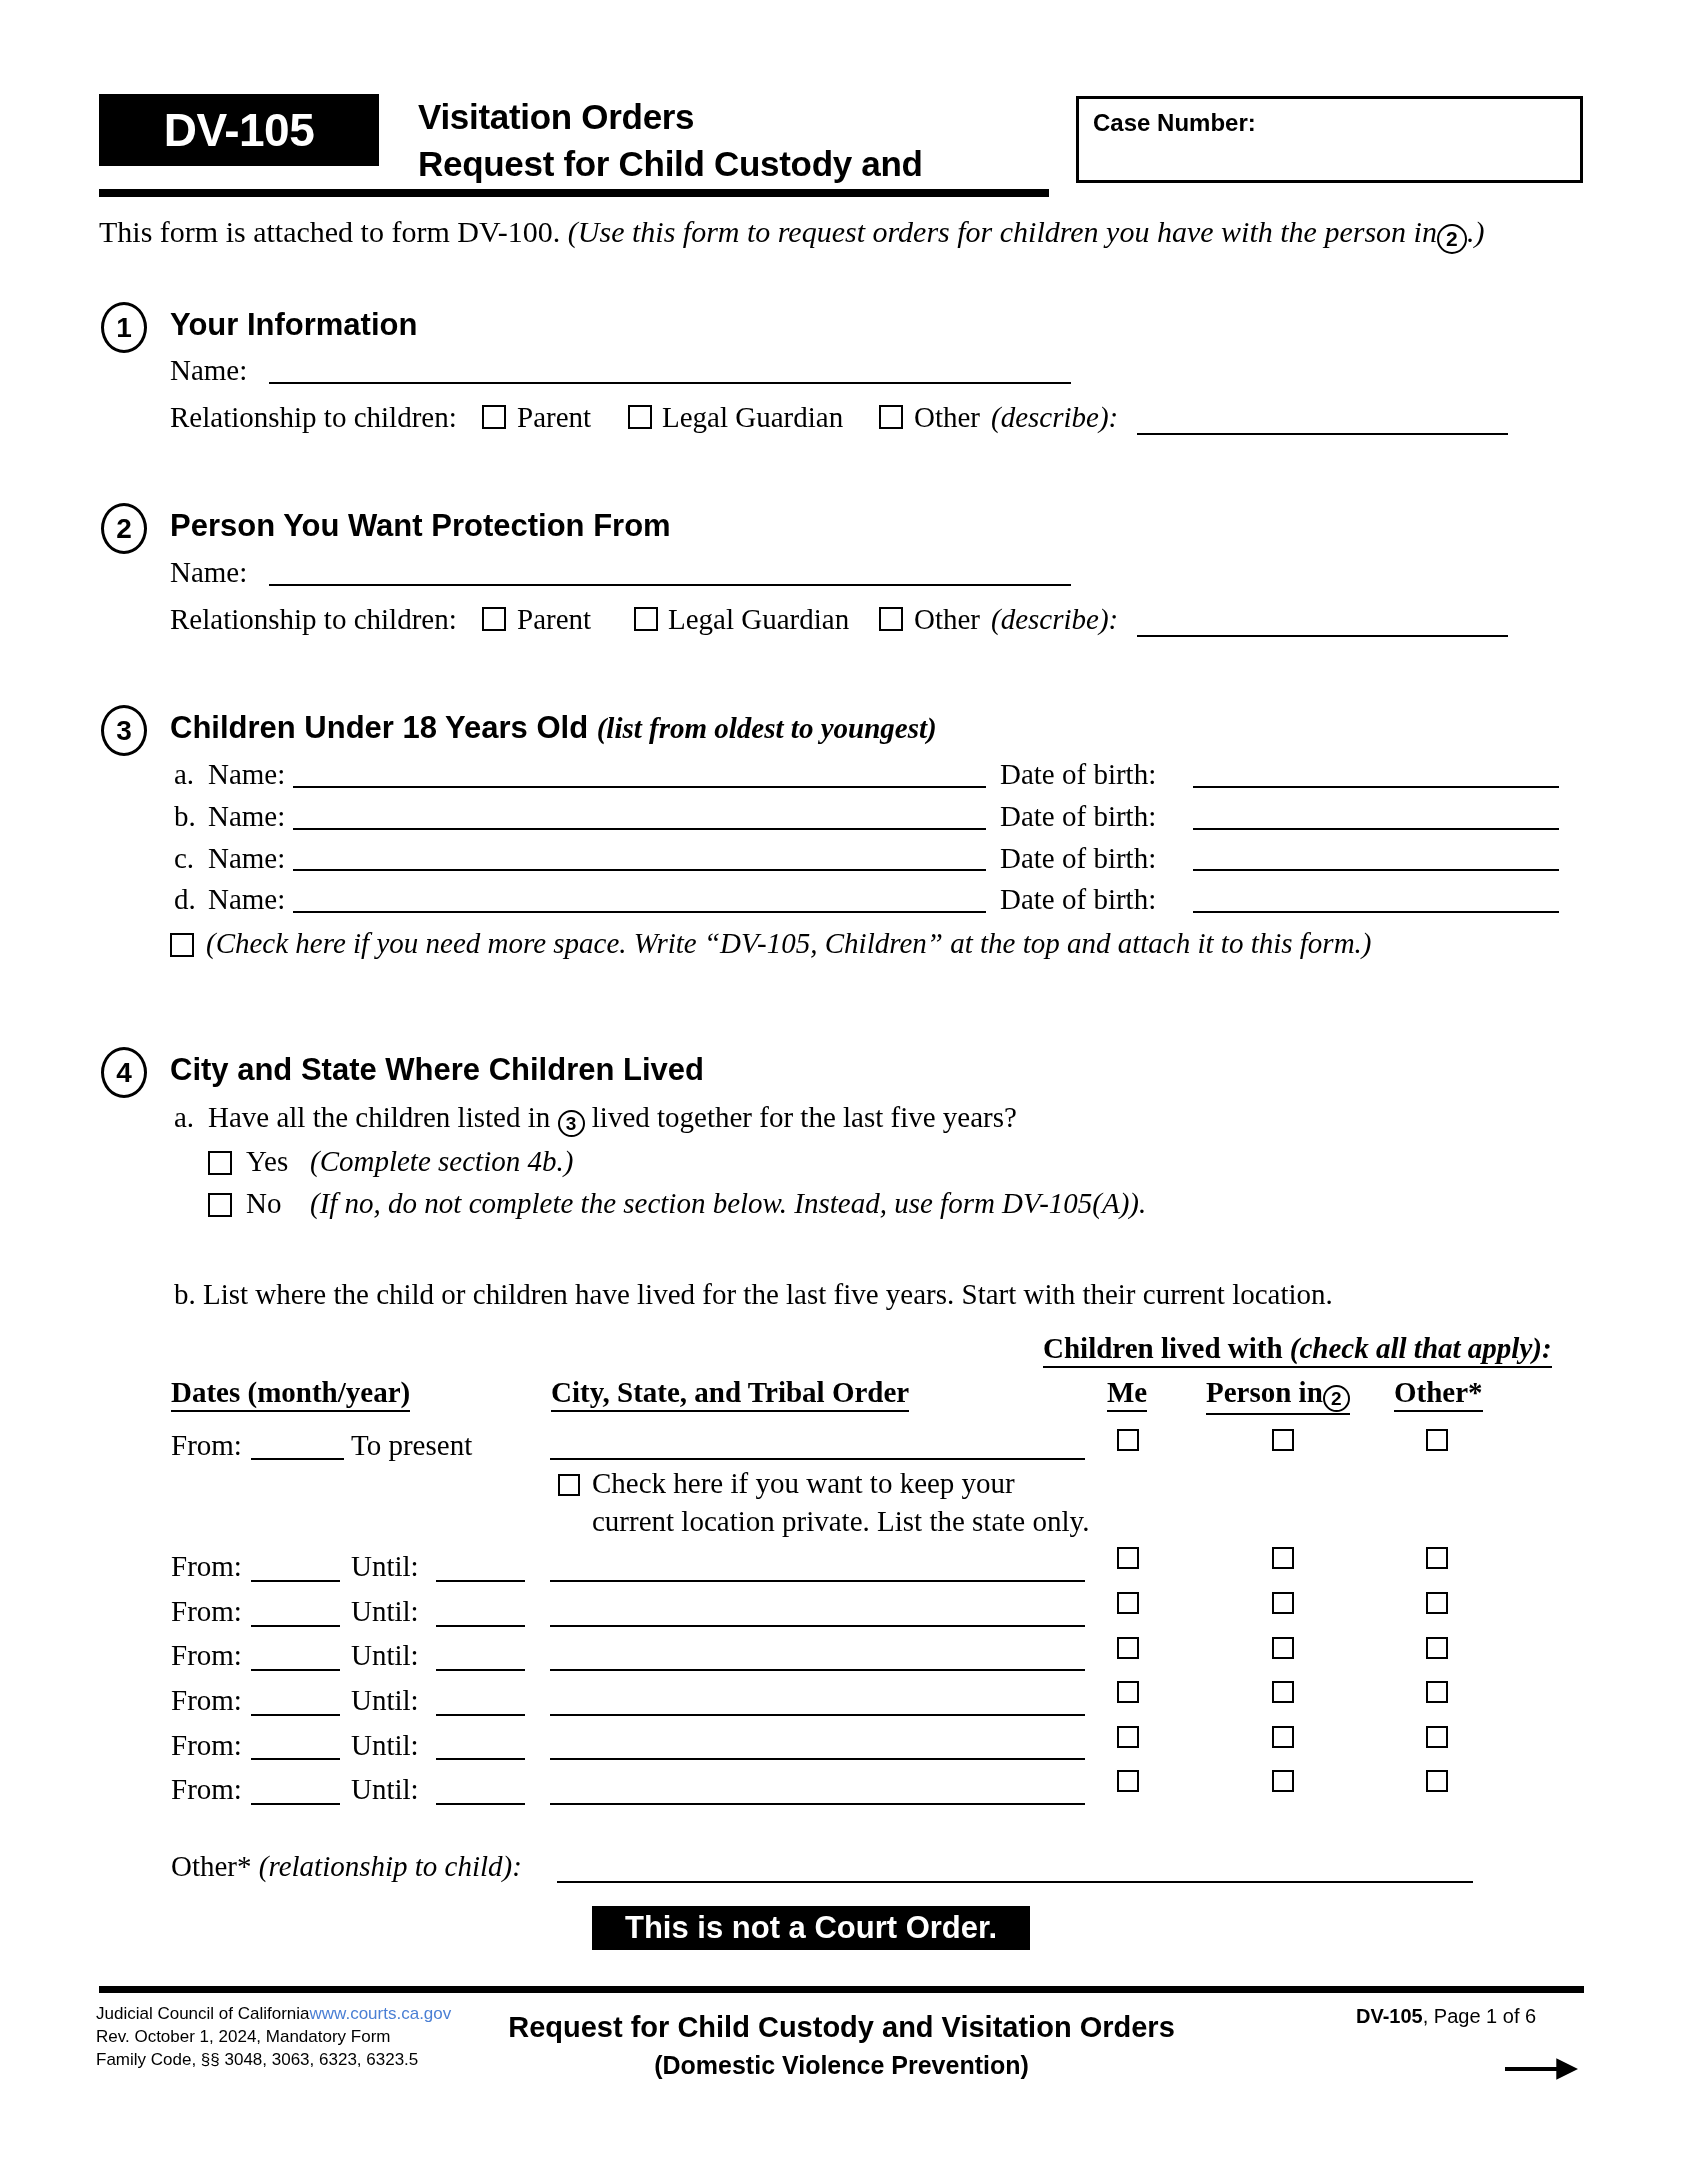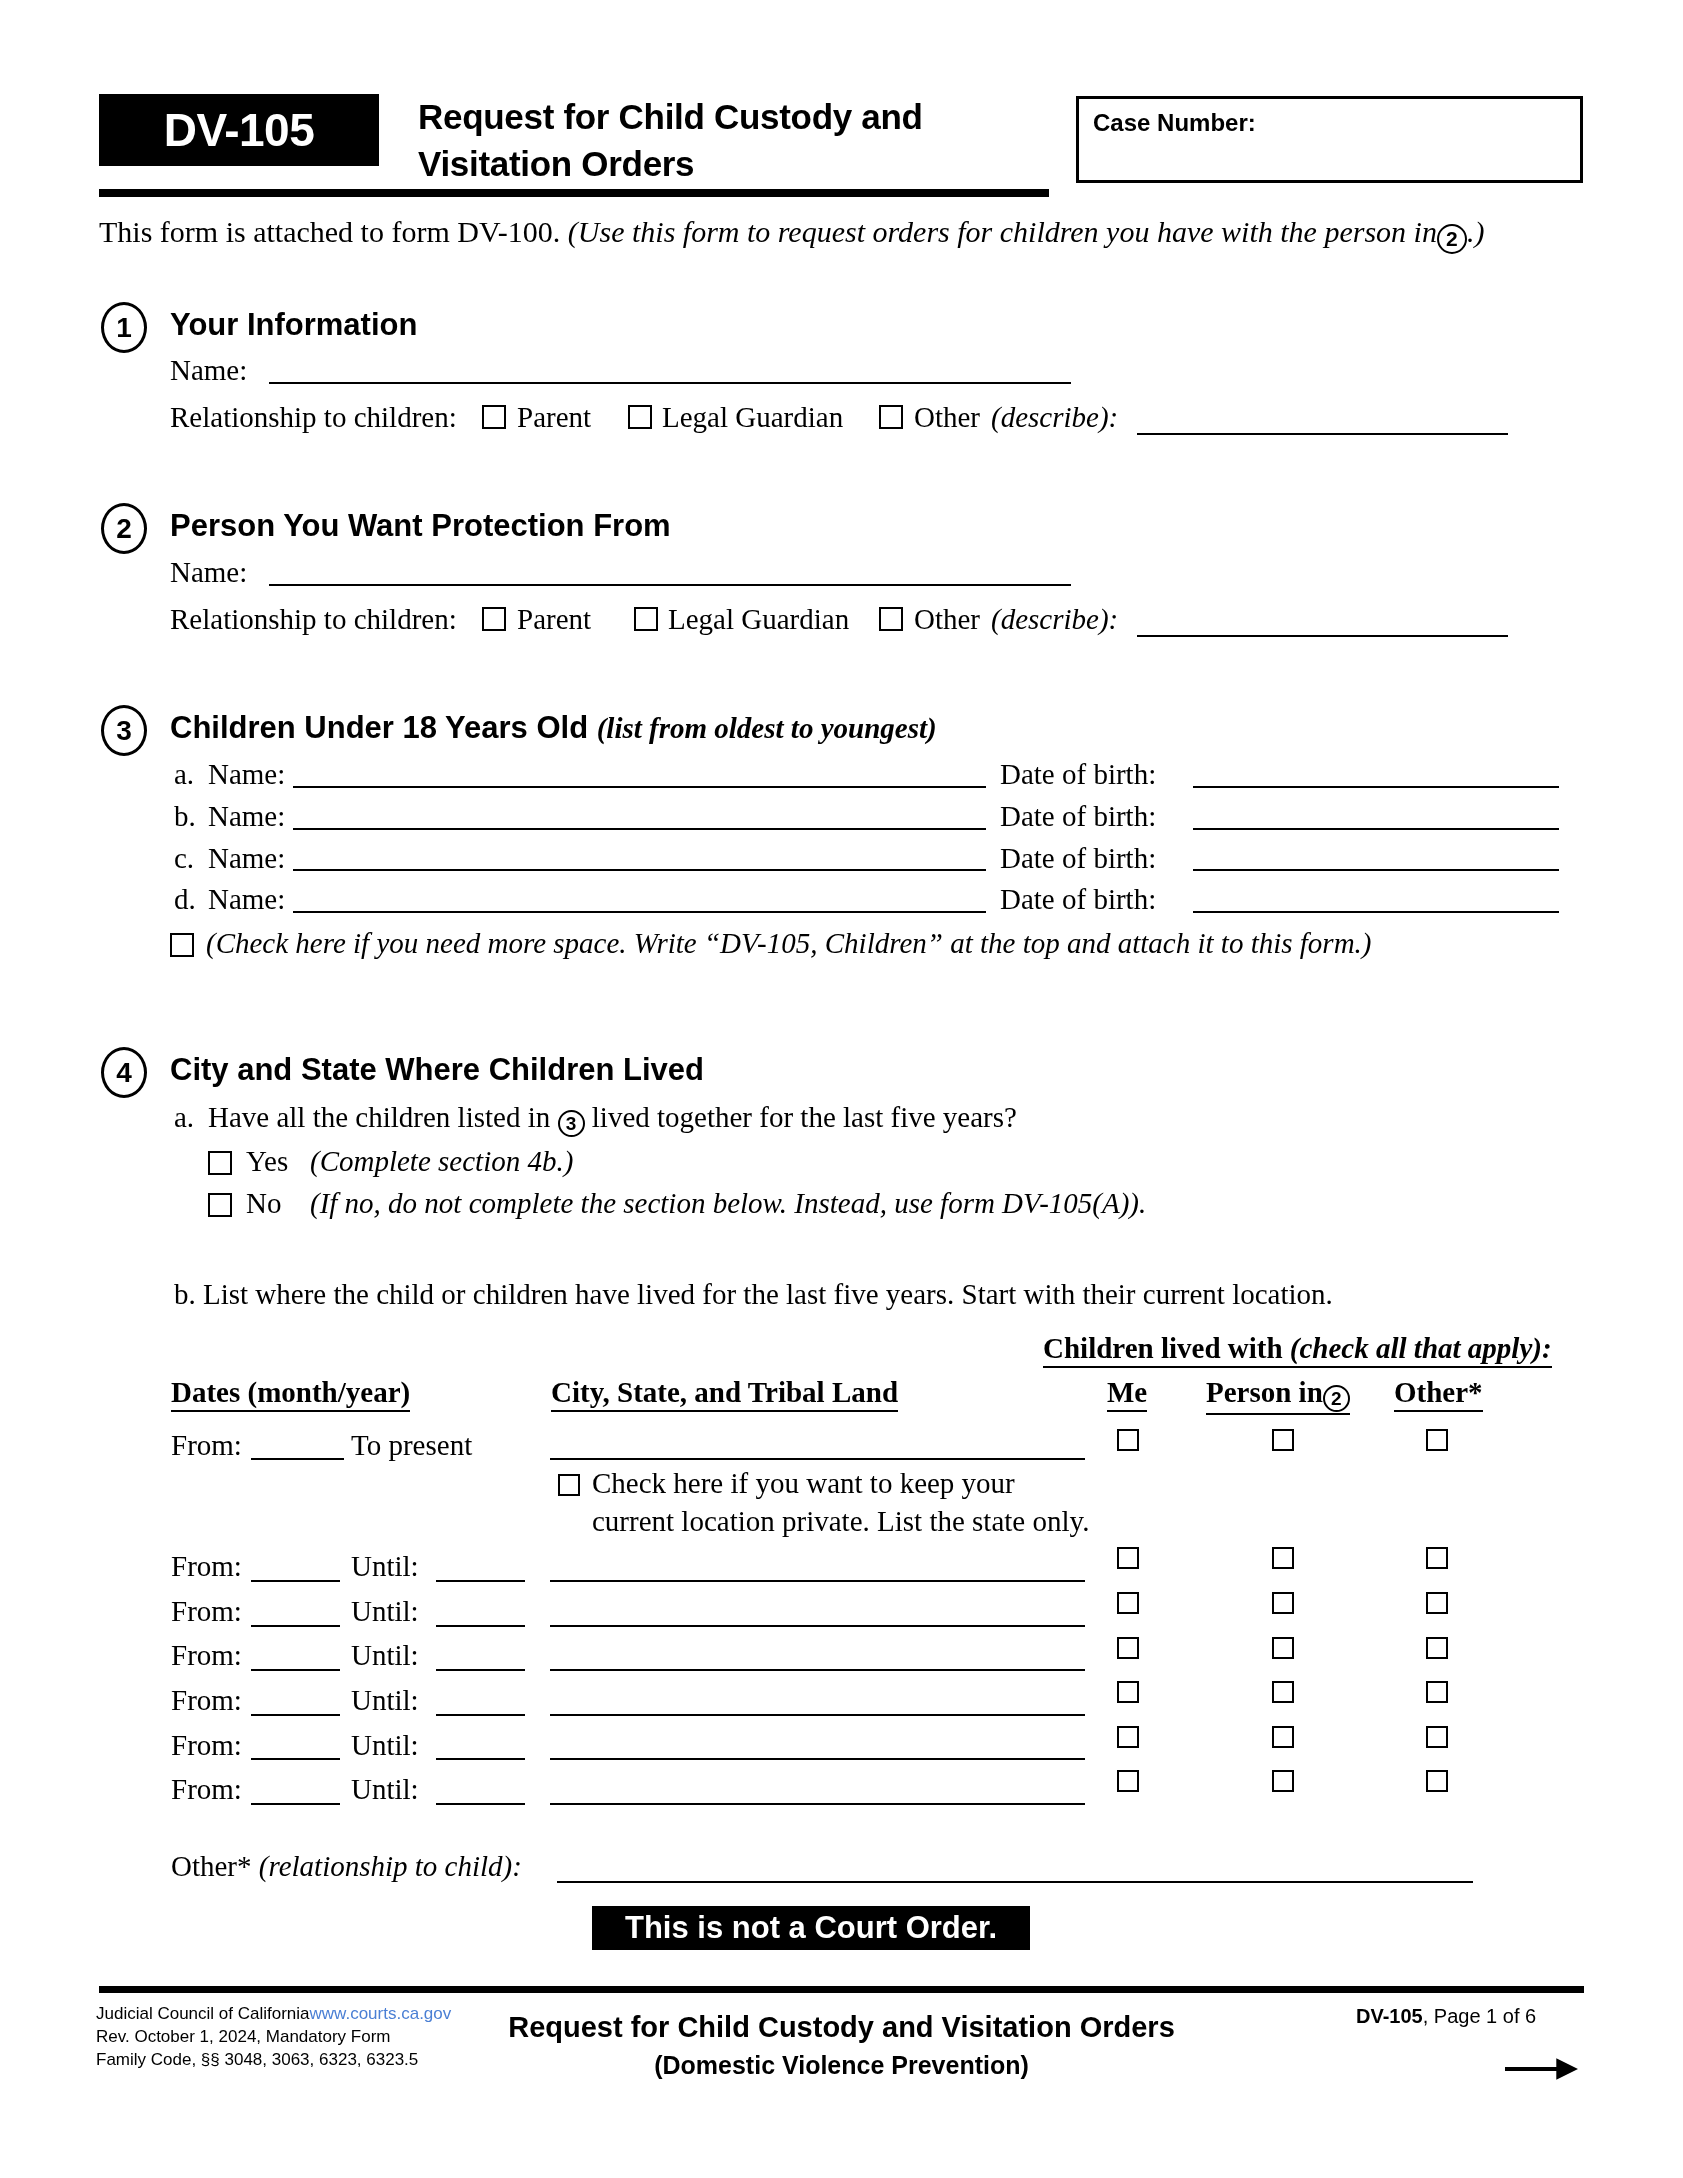--- a/index.html
+++ b/index.html
@@ -254,22 +254,22 @@
   }
 </style>
 </head>
 <body>
 
 <div class="page">
 
   <div class="header">
     <div class="form-code-box">DV-105</div>
     <div class="form-title">
+      <div>Visitation Orders</div>
       <div>Request for Child Custody and</div>
-      <div>Visitation Orders</div>
     </div>
     <div class="case-box">
       <div class="case-box-label">Case Number:</div>
     </div>
   </div>
   <div class="header-rule"></div>
 
   <div class="intro">
     <span>This form is attached to form DV-100.</span>
     <span class="ital">(Use this form to request orders for children you have with the person in</span><span class="circ">2</span><span class="ital">.)</span>
@@ -359,21 +359,21 @@
   <div class="txt txt-i" style="left:310px; top:1187px;">(If no, do not complete the section below. Instead, use form DV-105(A)).</div>
 
   <div class="txt" style="left:174px; top:1278px;">b. List where the child or children have lived for the last five years. Start with their current location.</div>
 
   <div class="thead" style="left:1043px; top:1332px;">
     <span>Children lived with</span>
     <span class="thead-i">(check all that apply):</span>
   </div>
 
   <div class="thead" style="left:171px; top:1376px;">Dates (month/year)</div>
-  <div class="thead" style="left:551px; top:1376px;">City, State, and Tribal Land</div>
+  <div class="thead" style="left:551px; top:1376px;">City, State, and Tribal Order</div>
   <div class="thead" style="left:1107px; top:1376px;">Me</div>
   <div class="thead" style="left:1206px; top:1376px;">
     <span>Person in</span><span class="circ circ-sm">2</span>
   </div>
   <div class="thead" style="left:1394px; top:1376px;">Other*</div>
 
   <div class="txt" style="left:171px; top:1429px;">From:</div>
   <div class="line" style="left:251px; top:1458px; width:93px;"></div>
   <div class="txt" style="left:351px; top:1429px;">To present</div>
   <div class="line" style="left:550px; top:1458px; width:535px;"></div>

